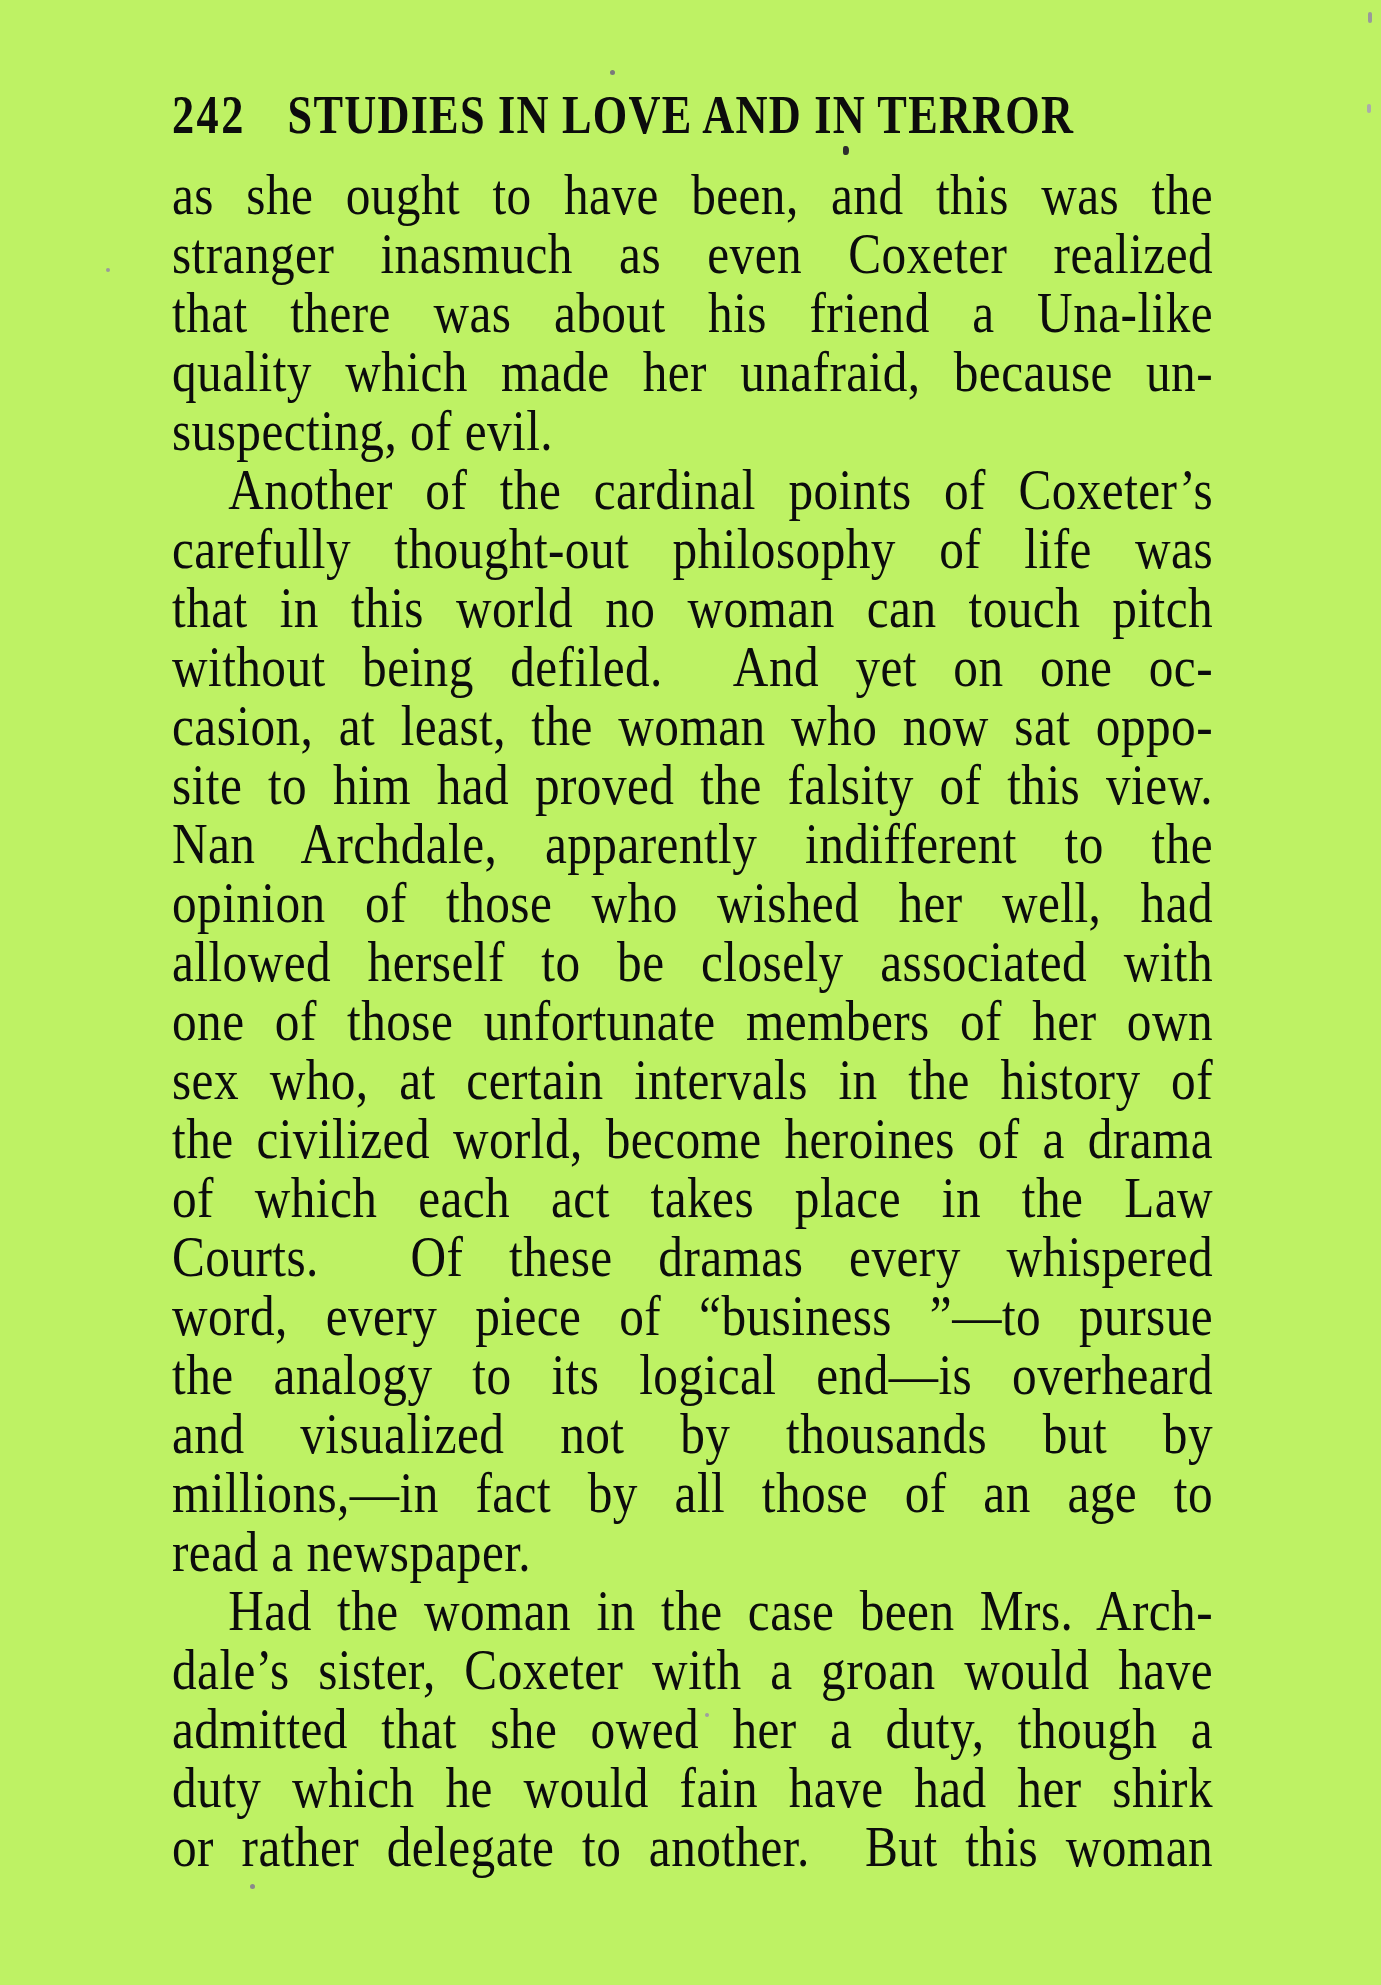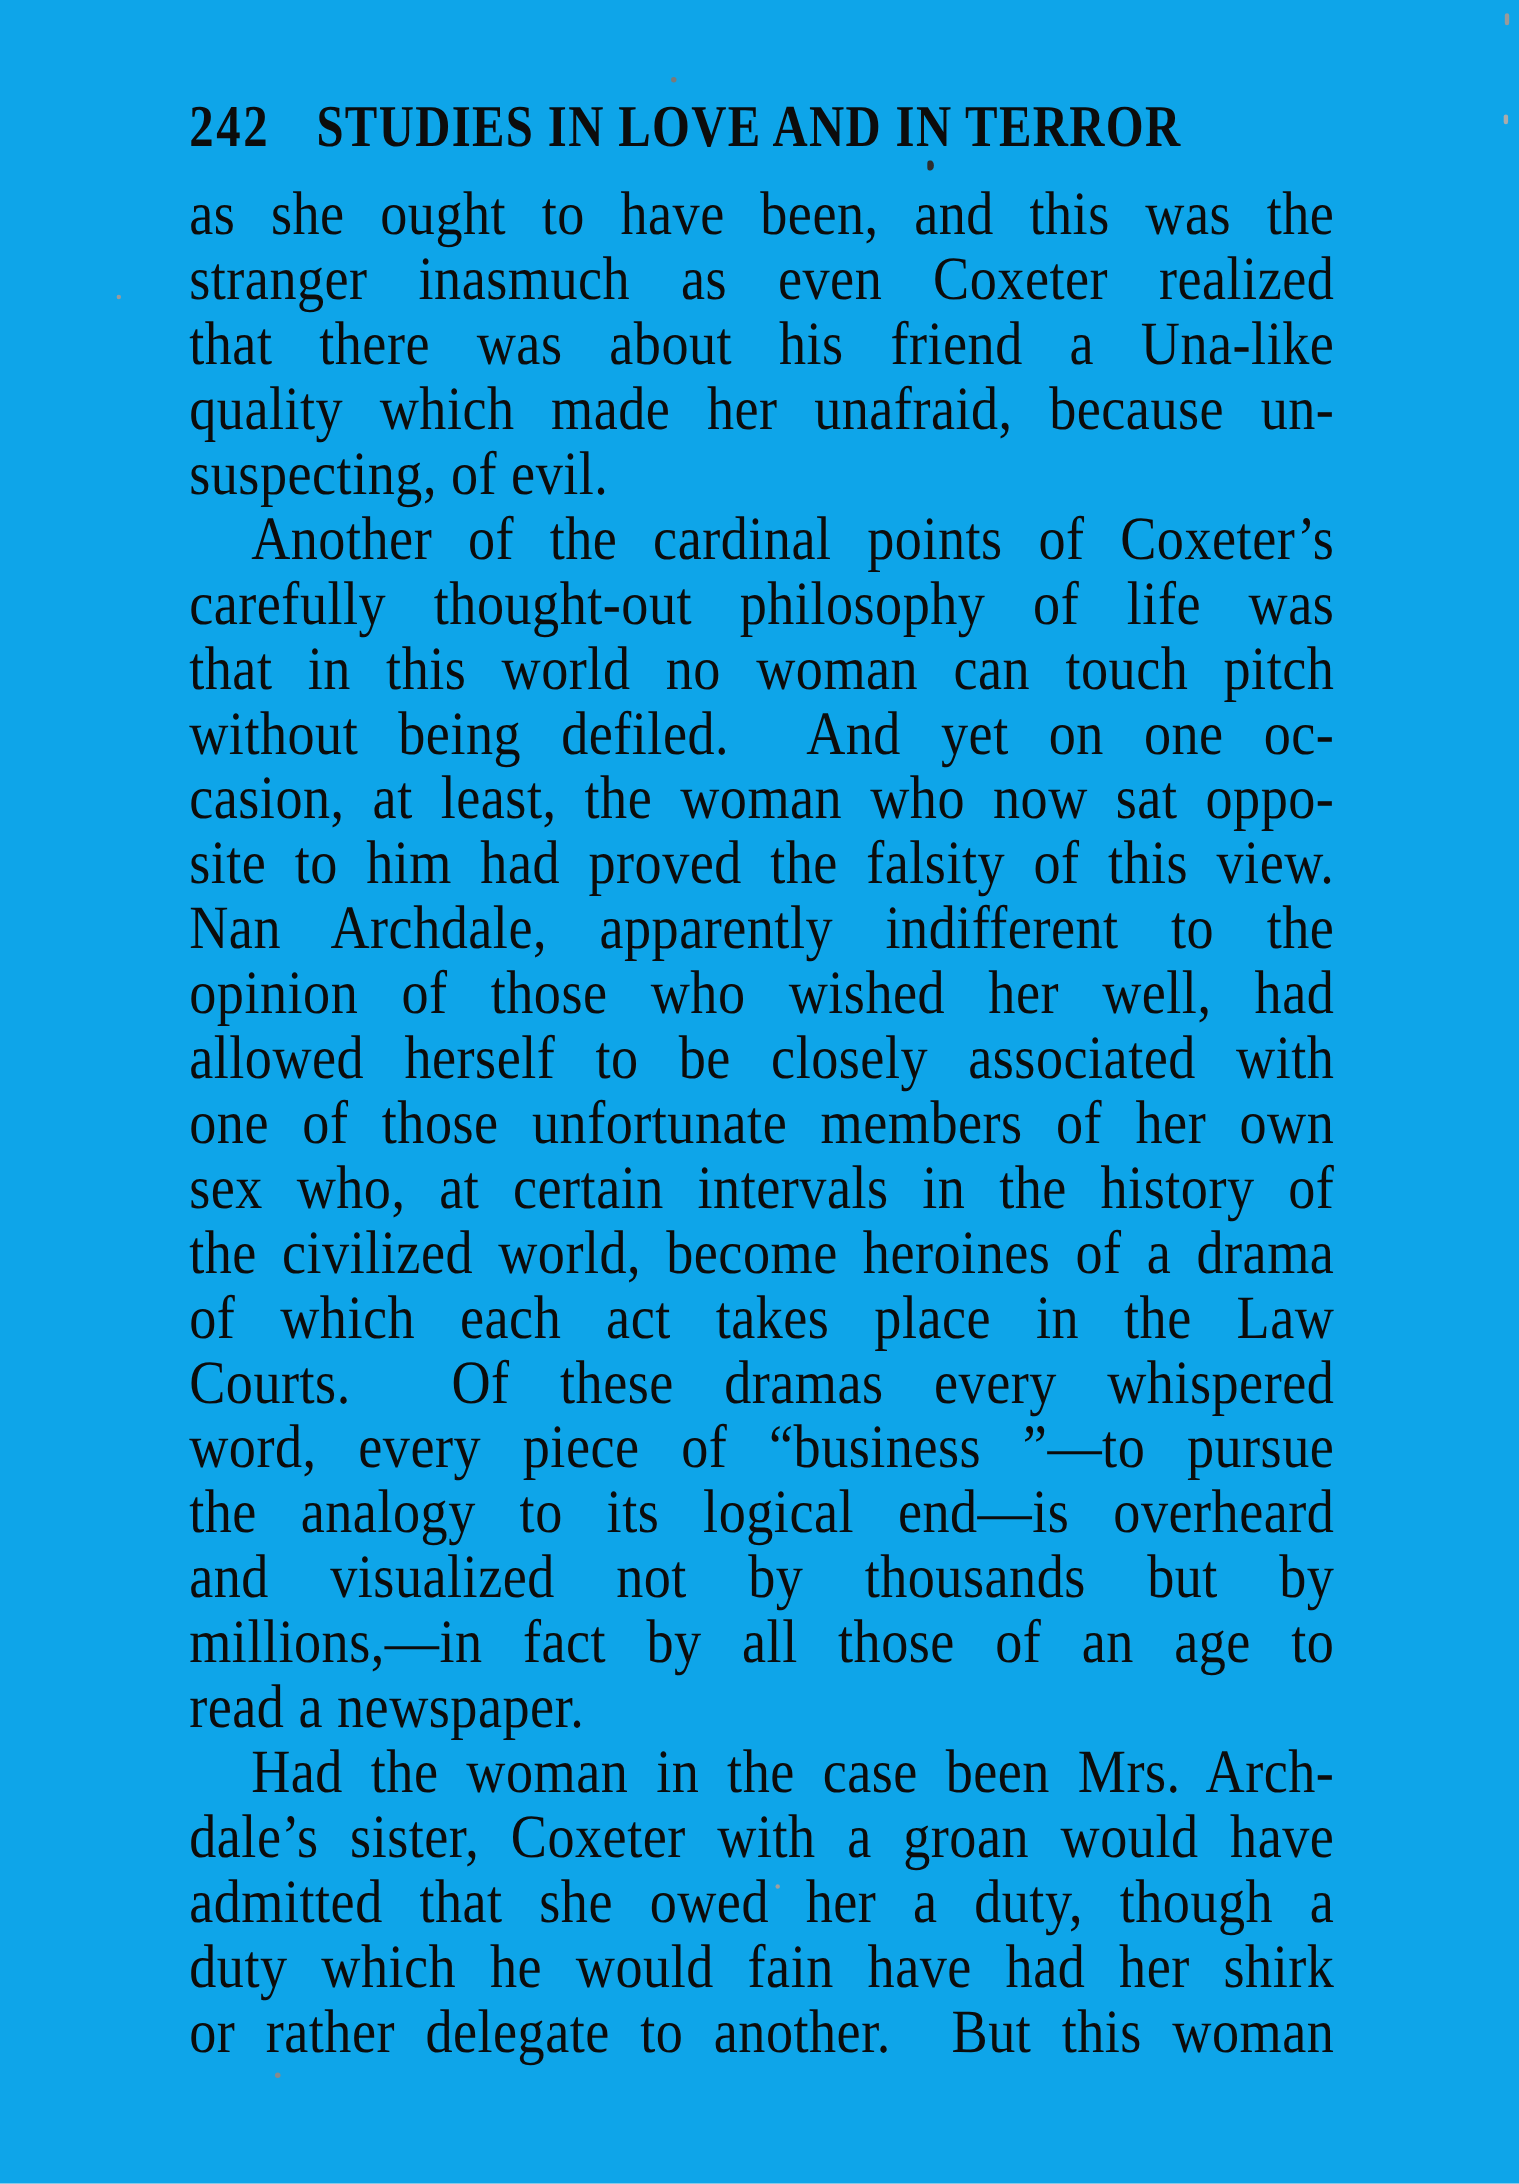--- a/index.html
+++ b/index.html
@@ -1,20 +1,20 @@
 <!DOCTYPE html>
 <html><head>
 <meta charset="utf-8">
 <style>
   html, body { margin: 0; padding: 0; background: #e8e8e8; }
   .page {
     position: relative;
     width: 1381px;
     height: 1985px;
-    background: #0ea5e9;
+    background: #bef264;
     color: #0c0c0c;
     font-family: "Liberation Serif", "DejaVu Serif", serif;
     overflow: hidden;
     margin: 0 auto;
   }
   .header {
     position: absolute;
     left: 172px;
     top: 88px;
     transform: scaleX(0.82);

